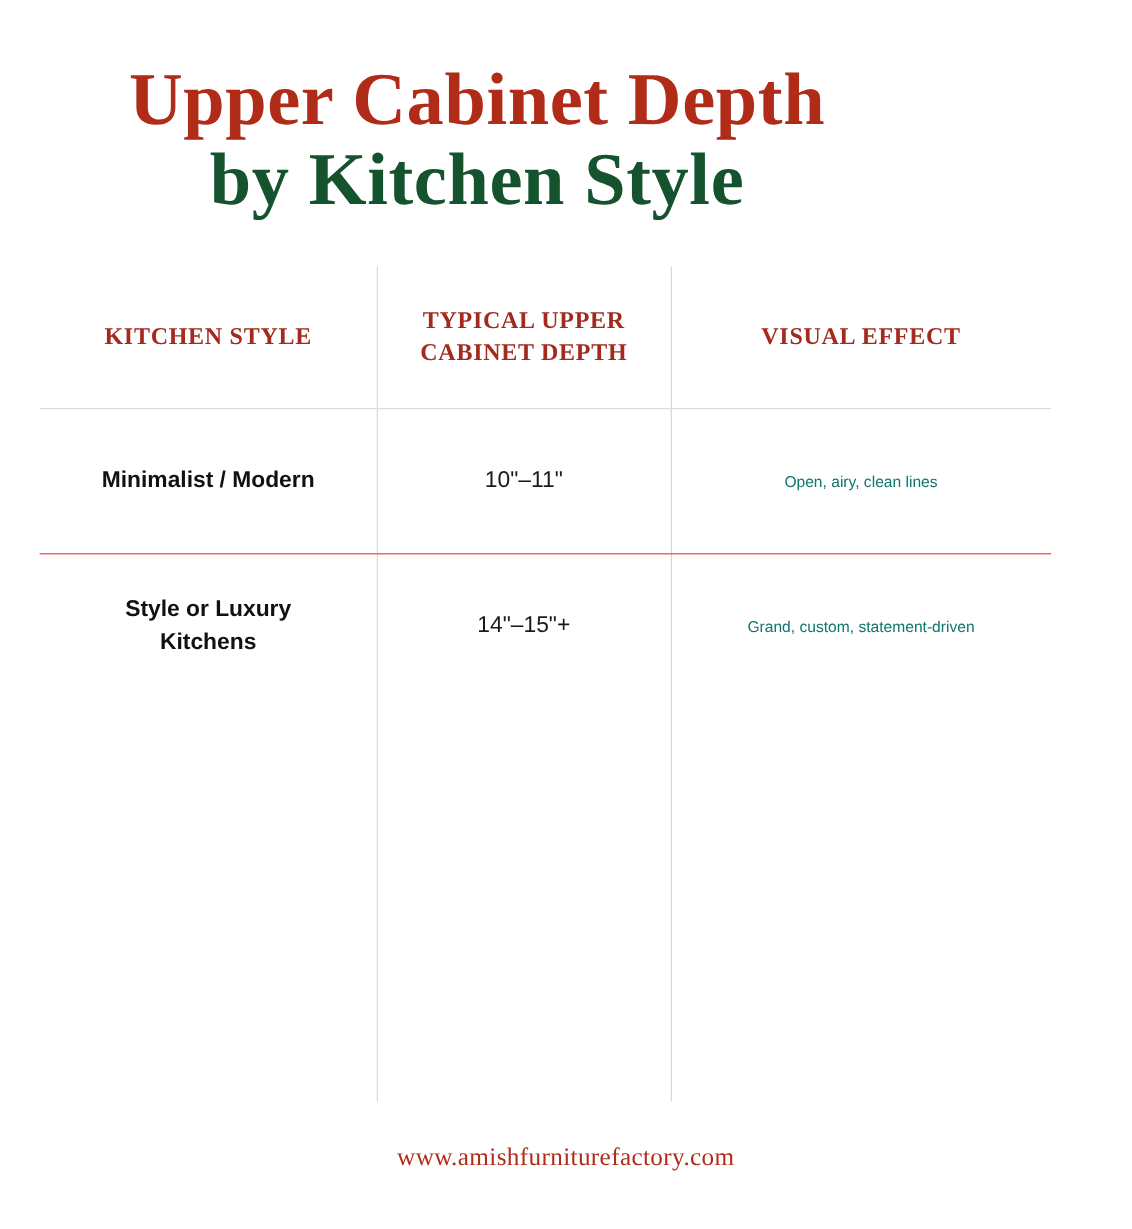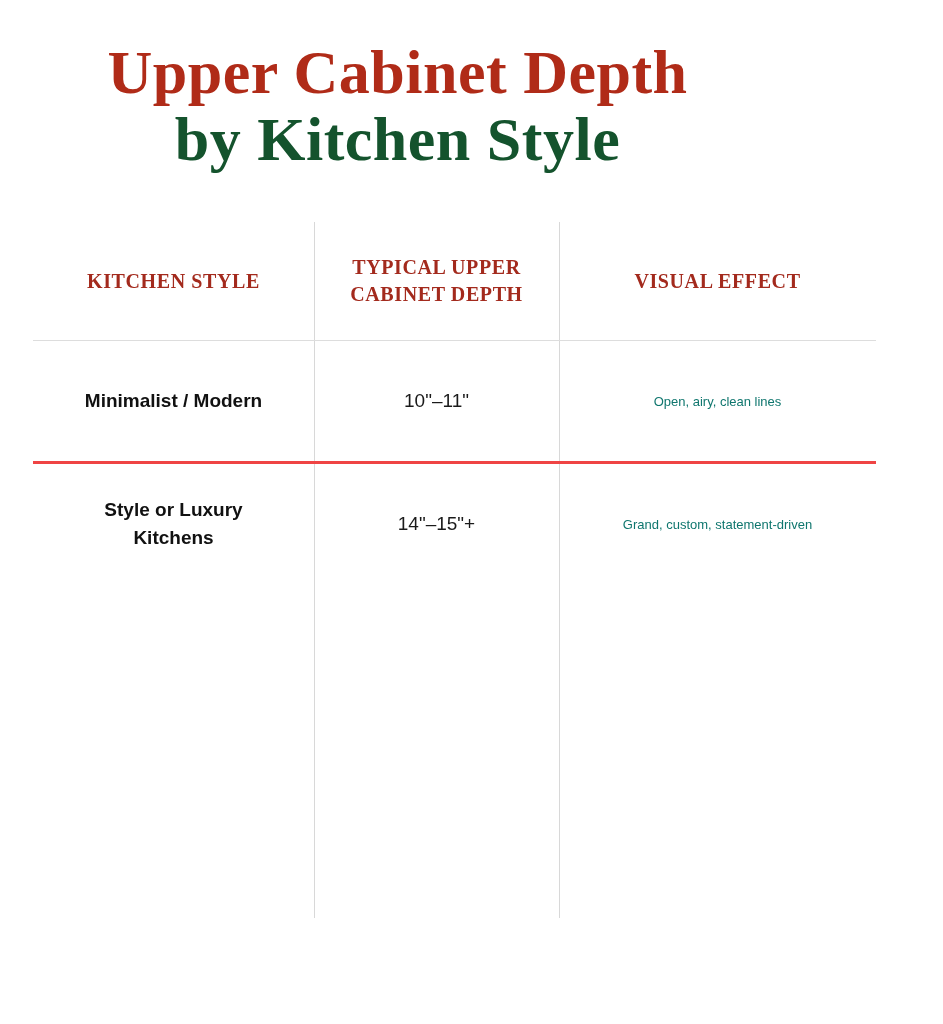--- a/index.html
+++ b/index.html
@@ -20,21 +20,21 @@
     position: relative;
     width: 943px;
     height: 1024px;
     background: #ffffff;
     box-sizing: border-box;
   }
 
   
   .title-block {
     position: absolute;
-    top: 40px;
+    top: 51px;
     left: 0;
     width: 795px;
     text-align: center;
   }
   .title-line1 {
     font-family: "Liberation Serif", "DejaVu Serif", serif;
     font-size: 62px;
     font-weight: 700;
     color: #b02b18;
     letter-spacing: 0.5px;
@@ -100,21 +100,21 @@
     letter-spacing: 0.6px;
     line-height: 1.35;
     text-transform: uppercase;
     border-bottom: 1px solid #dddddd;
   }
   .head-cell .hl { display: block; }
 
   
   .t-table tbody tr td {
     height: 120px;
-    border-bottom: 3px solid #ef4444;
+    border-bottom: 1px solid #ef4444;
   }
   .t-table tbody tr:last-child td {
     border-bottom: none;
   }
 
   .cell-style {
     font-family: "Liberation Sans", sans-serif;
     font-size: 19px;
     font-weight: 700;
     color: #111111;
@@ -206,14 +206,17 @@
             <span class="sl">Kitchens</span>
           </td>
           <td class="cell-depth">14"–15"+</td>
           <td class="cell-effect">Grand, custom, statement-driven</td>
         </tr>
 
       </tbody>
     </table>
   </div>
 
+  <div class="footer">
+    <span class="footer-url">www.amishfurniturefactory.com</span>
+  </div>
 
 </div>
 
 </body></html>

